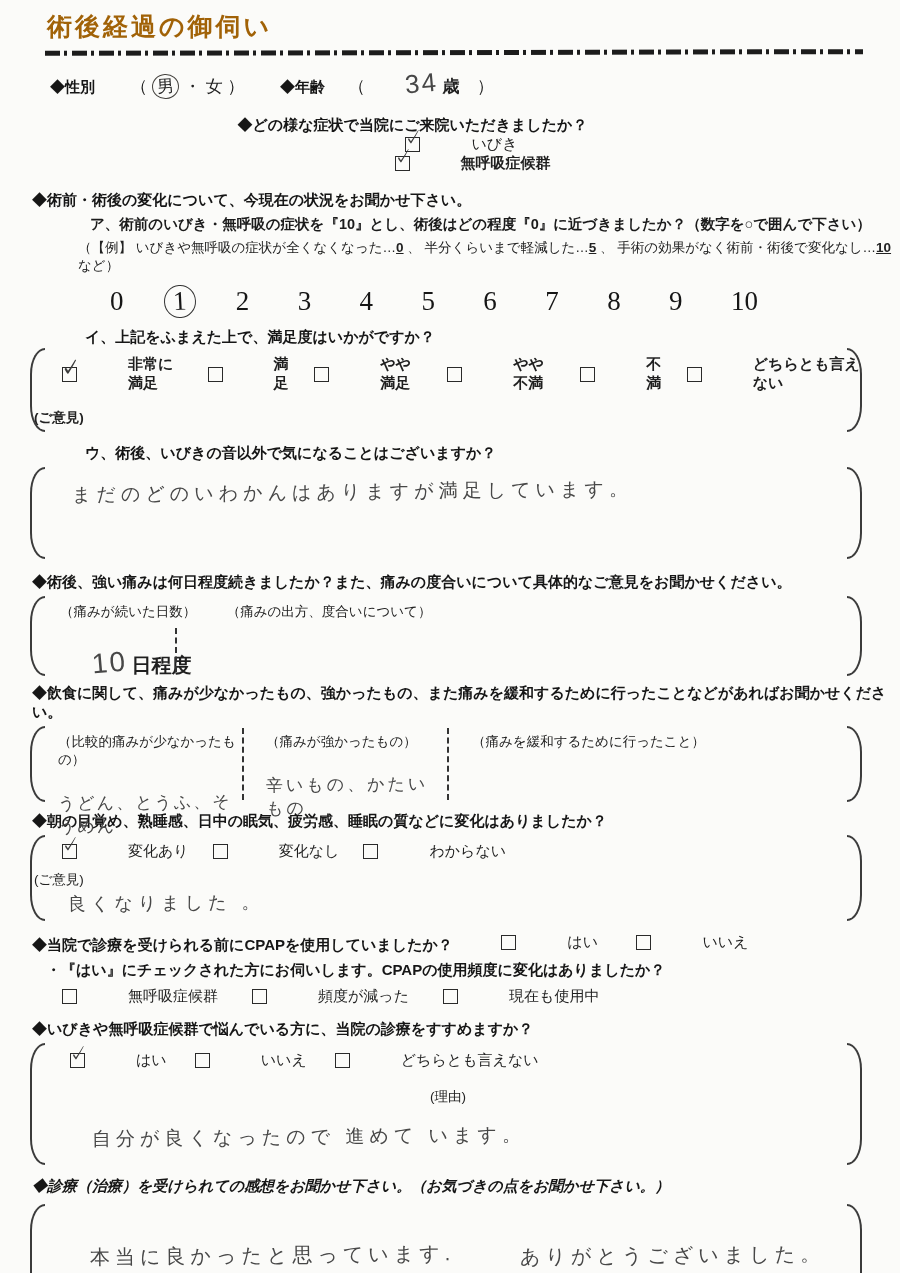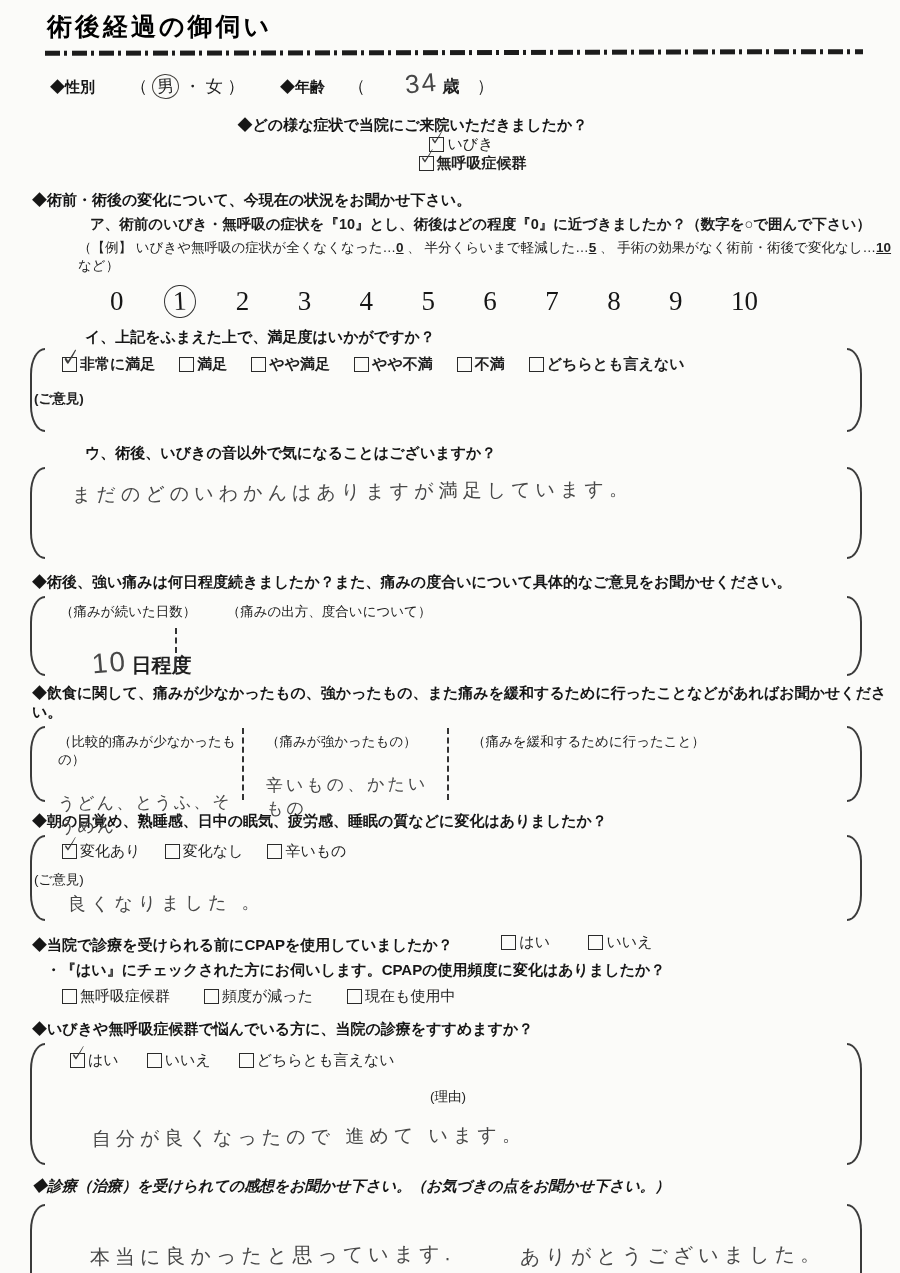--- a/index.html
+++ b/index.html
@@ -3,41 +3,41 @@
 <meta charset="utf-8">
 <style>
   html,body{margin:0;padding:0;background:#e9e9e7;}
   .page{
     width:900px;height:1273px;margin:0 auto;background:#fbfbf9;
     font-family:"Liberation Sans",sans-serif;color:#1f1f1f;
     position:relative;overflow:hidden;box-sizing:border-box;padding-top:8px;
   }
   .b{font-weight:700;}
   h1{
-    margin:2px 0 0 47px;font-size:25px;font-weight:700;letter-spacing:3px;color:#000000;
+    margin:2px 0 0 47px;font-size:25px;font-weight:700;letter-spacing:3px;color:#a16207;
   }
   .dashrule{
     height:5px;width:818px;margin:7px 0 0 45px;
     background-image:repeating-linear-gradient(90deg,#1c1c1c 0 15px,transparent 15px 19px,#1c1c1c 19px 22px,transparent 22px 27px);
     transform:rotate(-0.12deg);
   }
   .row{white-space:nowrap;}
   .profile{margin:13px 0 0 50px;font-size:17px;}
   .profile .gap{display:inline-block;width:26px;}
   .circle-mark{display:inline-block;padding:0 4px;}
   .circle-mark.checked{border:1.6px solid #44423e;border-radius:50%;transform:rotate(-4deg);}
   .hand{
     color:#474747;letter-spacing:5px;font-size:19px;
     display:inline-block;transform:rotate(-0.6deg);
   }
   .hand-num{color:#474747;font-size:26px;letter-spacing:2px;display:inline-block;transform:rotate(-5deg);}
   .q{font-size:15px;font-weight:700;color:#161616;}
   .symptom{margin:17px 0 0 45px;display:flex;align-items:center;flex-direction:column;}
   .symptom .q{width:470px;}
-  .opt{display:inline-flex;align-items:center;font-size:15px;}
+  .opt{display:inline-flex;align-items:center;font-size:15px;gap:48px;}
   .opt .lbl{margin-left:3px;}
   .cb{
     display:inline-block;width:13px;height:13px;border:1.6px solid #2a2a2a;
     position:relative;flex:0 0 auto;background:transparent;
   }
   .cb.checked::after{
     content:"✓";position:absolute;left:-2px;top:-10px;font-size:18px;color:#3c3c3c;
     transform:rotate(-8deg);
   }
   .sec{margin-left:32px;}
@@ -209,21 +209,21 @@
       <label class="opt">
           <span class="cb checked"></span>
           <span class="lbl">変化あり</span>
         </label>
       <label class="opt">
           <span class="cb"></span>
           <span class="lbl">変化なし</span>
         </label>
       <label class="opt">
           <span class="cb"></span>
-          <span class="lbl">辛いもの</span>
+          <span class="lbl">わからない</span>
         </label>
     </div>
     <div class="boxlabel" style="margin:10px 0 0 4px;">(ご意見)</div>
     <div class="hand" style="margin:2px 0 0 38px;font-size:18px;">良くなりました 。</div>
   </div>
 
   <div class="sec" style="margin-top:12px;">
     <div class="row">
       <span class="q">◆当院で診療を受けられる前にCPAPを使用していましたか？</span>
       <label class="opt" style="margin-left:44px;">

